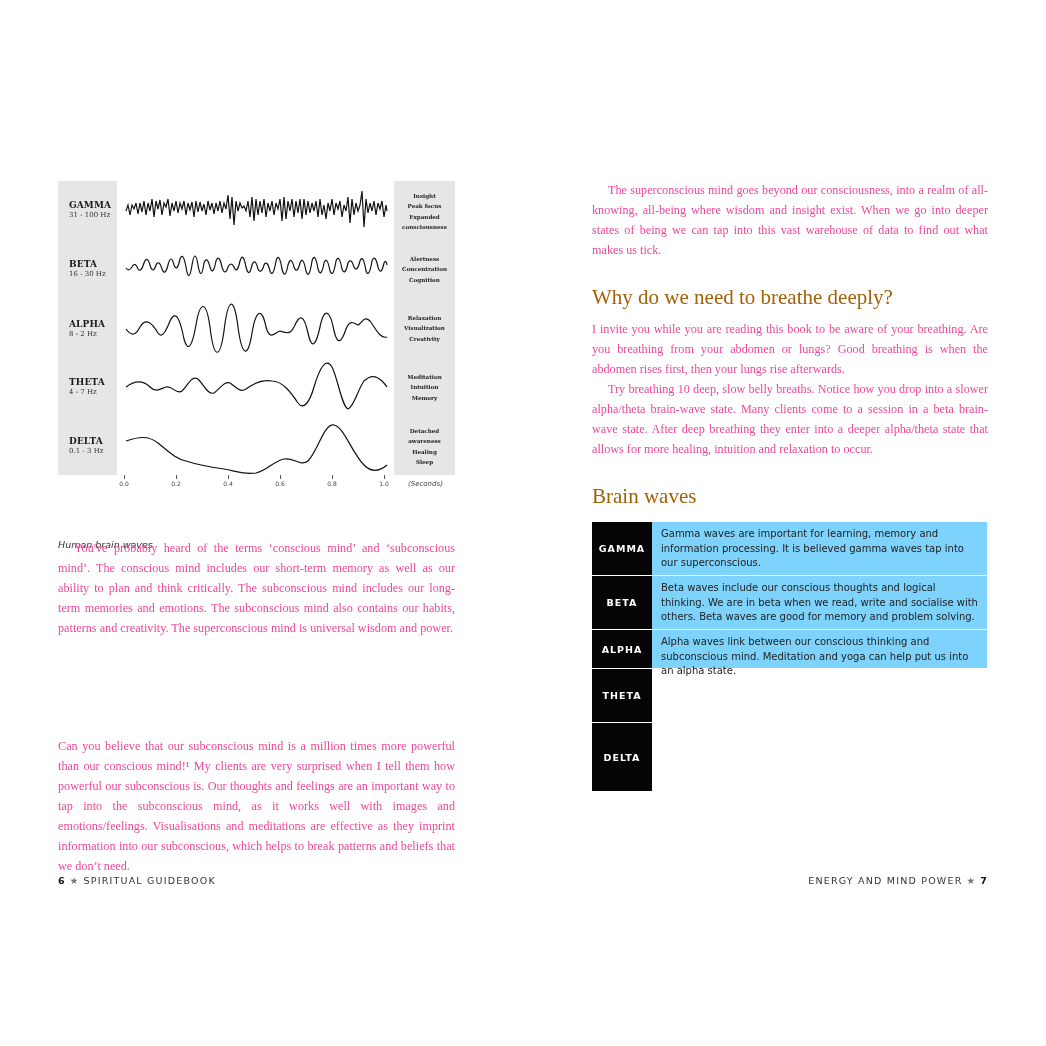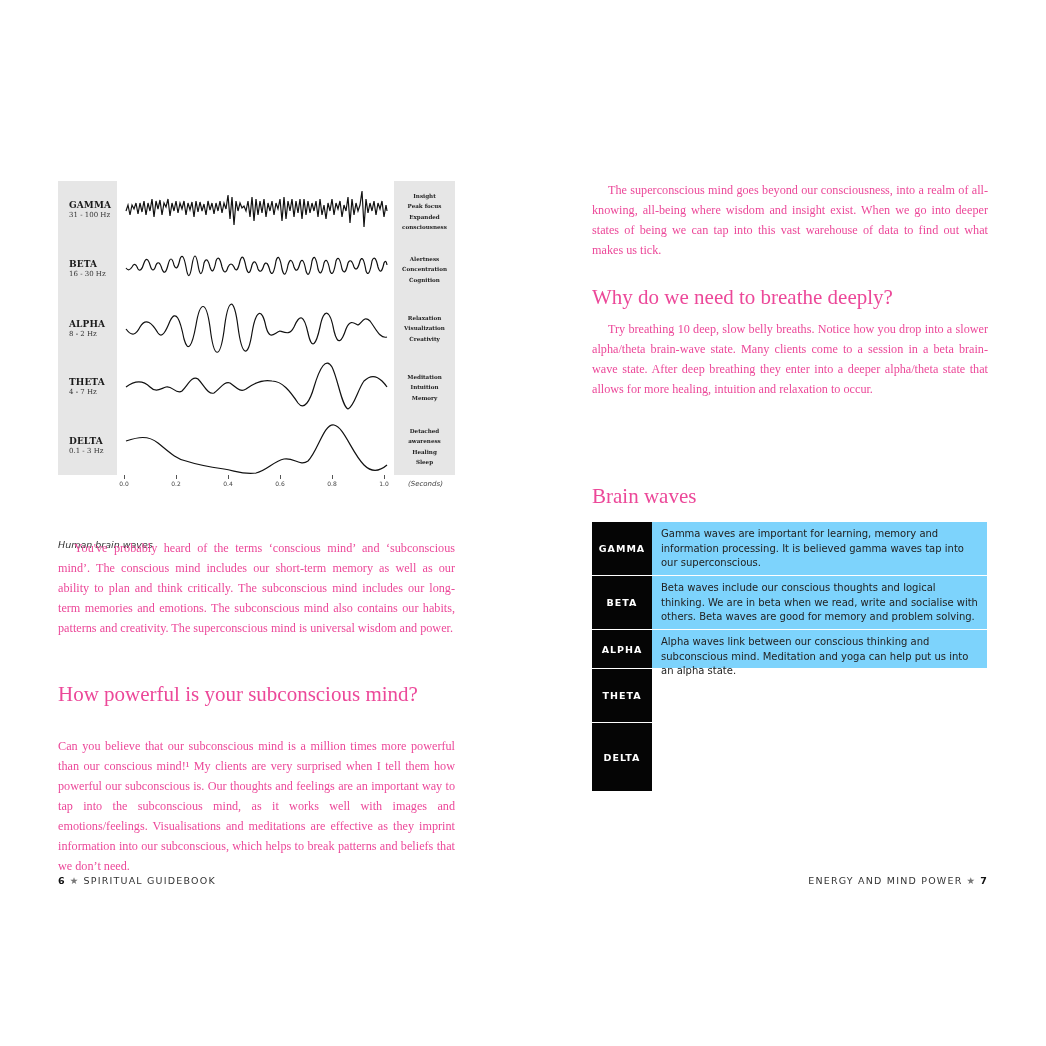--- a/index.html
+++ b/index.html
@@ -24,21 +24,21 @@
     .axis-tick .tick-mark { display: block; width: 1px; height: 4px; background: #555; margin: 0 auto 1px auto; }
     .axis-unit { position: absolute; left: 350px; top: 5px; font-family: "DejaVu Sans", sans-serif; font-style: italic; font-size: 7px; color: #444; text-align: right; }
 
     .caption { position: absolute; left: 58px; top: 499px; font-family: "DejaVu Sans", sans-serif; font-style: italic; font-size: 9.5px; color: #333; margin-top: 40px; }
 
     
     .body-text { position: absolute; font-family: "Liberation Serif", "DejaVu Serif", serif; font-size: 12.2px; line-height: 20px; color: #ec4899; text-align: justify; }
     .body-text p { margin: 0; }
     .indent { text-indent: 16px; }
 
-    .heading { position: absolute; font-family: "Liberation Serif", "DejaVu Serif", serif; font-size: 21px; color: #ec4899; white-space: nowrap; }
+    .heading { position: absolute; font-family: "Liberation Serif", "DejaVu Serif", serif; font-size: 21px; color: #a16207; white-space: nowrap; }
 
     
     .bw-table { position: absolute; left: 69px; top: 522px; width: 395px; }
     .bw-row { display: flex; border-bottom: 1.5px solid #ffffff; }
     .bw-row:last-child { border-bottom: none; }
     .bw-label { width: 60px; background: #050505; color: #ffffff; display: flex; align-items: center; justify-content: center; font-family: "DejaVu Sans", sans-serif; font-size: 9.5px; font-weight: bold; letter-spacing: 1px; }
     .bw-desc { flex: 1; background: #7dd3fc; font-family: "DejaVu Sans", sans-serif; font-size: 10px; line-height: 14.6px; color: #222; padding: 5px 8px 5px 9px; }
 
     
     .footer { position: absolute; top: 875px; font-family: "DejaVu Sans", sans-serif; font-size: 9.5px; letter-spacing: 1.2px; color: #333; white-space: nowrap; }
@@ -127,40 +127,40 @@
     <div class="axis-tick" style="left:326px;"><span class="tick-mark"></span><span>1.0</span></div>
     <div class="axis-unit">(Seconds)</div>
   </div>
 
   <div class="caption">Human brain waves</div>
 
   <div class="body-text" style="left:58px; top:538px; width:397px;">
     <p class="indent">You've probably heard of the terms ‘conscious mind’ and ‘subconscious mind’. The conscious mind includes our short-term memory as well as our ability to plan and think critically. The subconscious mind includes our long-term memories and emotions. The subconscious mind also contains our habits, patterns and creativity. The superconscious mind is universal wisdom and power.</p>
   </div>
 
-  <div class="heading" style="left:58px; top:682px;">How powerful is your subconscious mind?</div>
 
   <div class="body-text" style="left:58px; top:736px; width:397px;">
     <p>Can you believe that our subconscious mind is a million times more powerful than our conscious mind!¹ My clients are very surprised when I tell them how powerful our subconscious is. Our thoughts and feelings are an important way to tap into the subconscious mind, as it works well with images and emotions/feelings. Visualisations and meditations are effective as they imprint information into our subconscious, which helps to break patterns and beliefs that we don’t need.</p>
   </div>
 
   <div class="footer" style="left:58px;">
     <span class="num">6</span><span class="star">★</span><span>SPIRITUAL GUIDEBOOK</span>
   </div>
 </div>
 
 <div class="page page-right">
 
   <div class="body-text" style="left:69px; top:180px; width:396px;">
     <p class="indent">The superconscious mind goes beyond our consciousness, into a realm of all-knowing, all-being where wisdom and insight exist. When we go into deeper states of being we can tap into this vast warehouse of data to find out what makes us tick.</p>
   </div>
 
   <div class="heading" style="left:69px; top:285px;">Why do we need to breathe deeply?</div>
 
   <div class="body-text" style="left:69px; top:319px; width:396px;">
+    <p>I invite you while you are reading this book to be aware of your breathing. Are you breathing from your abdomen or lungs? Good breathing is when the abdomen rises first, then your lungs rise afterwards.</p>
     <p class="indent">Try breathing 10 deep, slow belly breaths. Notice how you drop into a slower alpha/theta brain-wave state. Many clients come to a session in a beta brain-wave state. After deep breathing they enter into a deeper alpha/theta state that allows for more healing, intuition and relaxation to occur.</p>
   </div>
 
   <div class="heading" style="left:69px; top:484px;">Brain waves</div>
 
   <div class="bw-table">
     <div class="bw-row" style="height:53px;">
       <div class="bw-label">GAMMA</div>
       <div class="bw-desc">Gamma waves are important for learning, memory and information processing. It is believed gamma waves tap into our superconscious.</div>
     </div>

